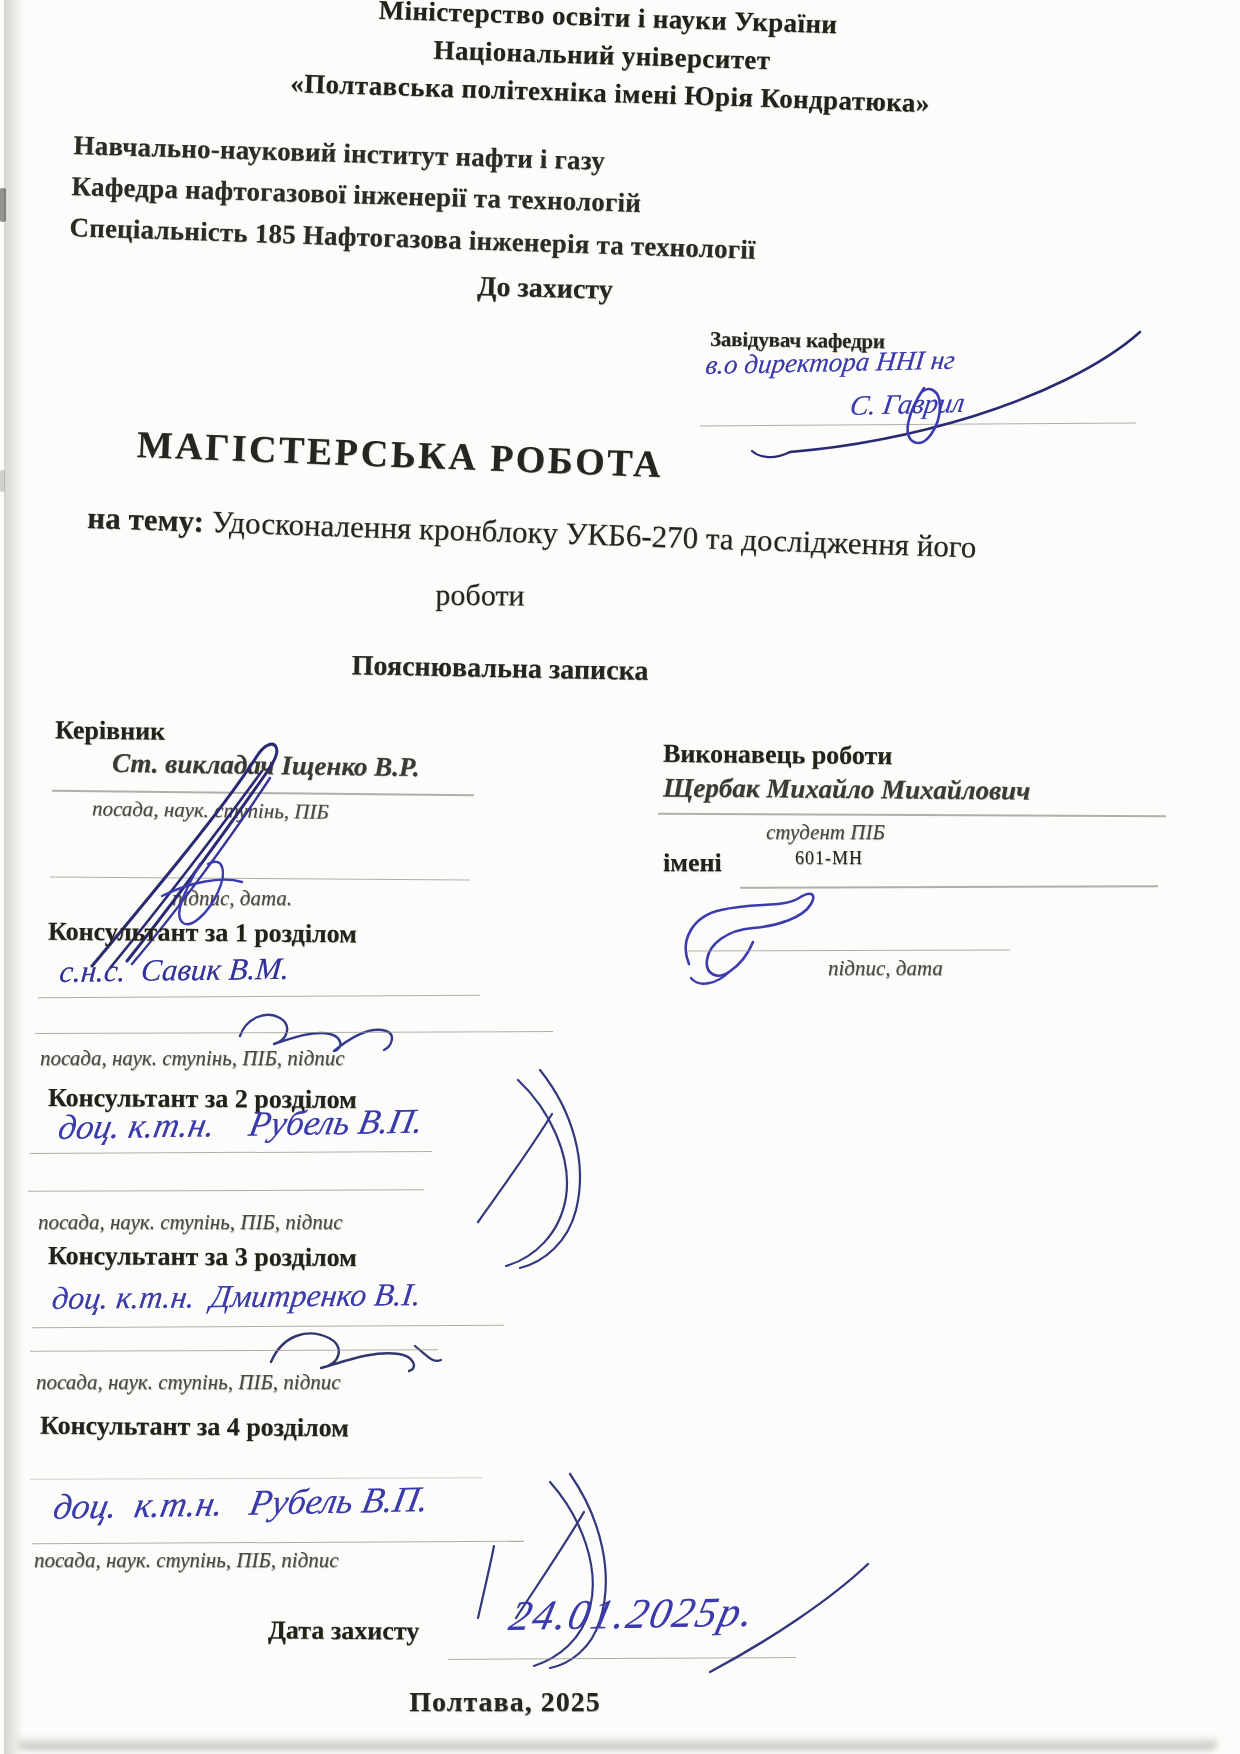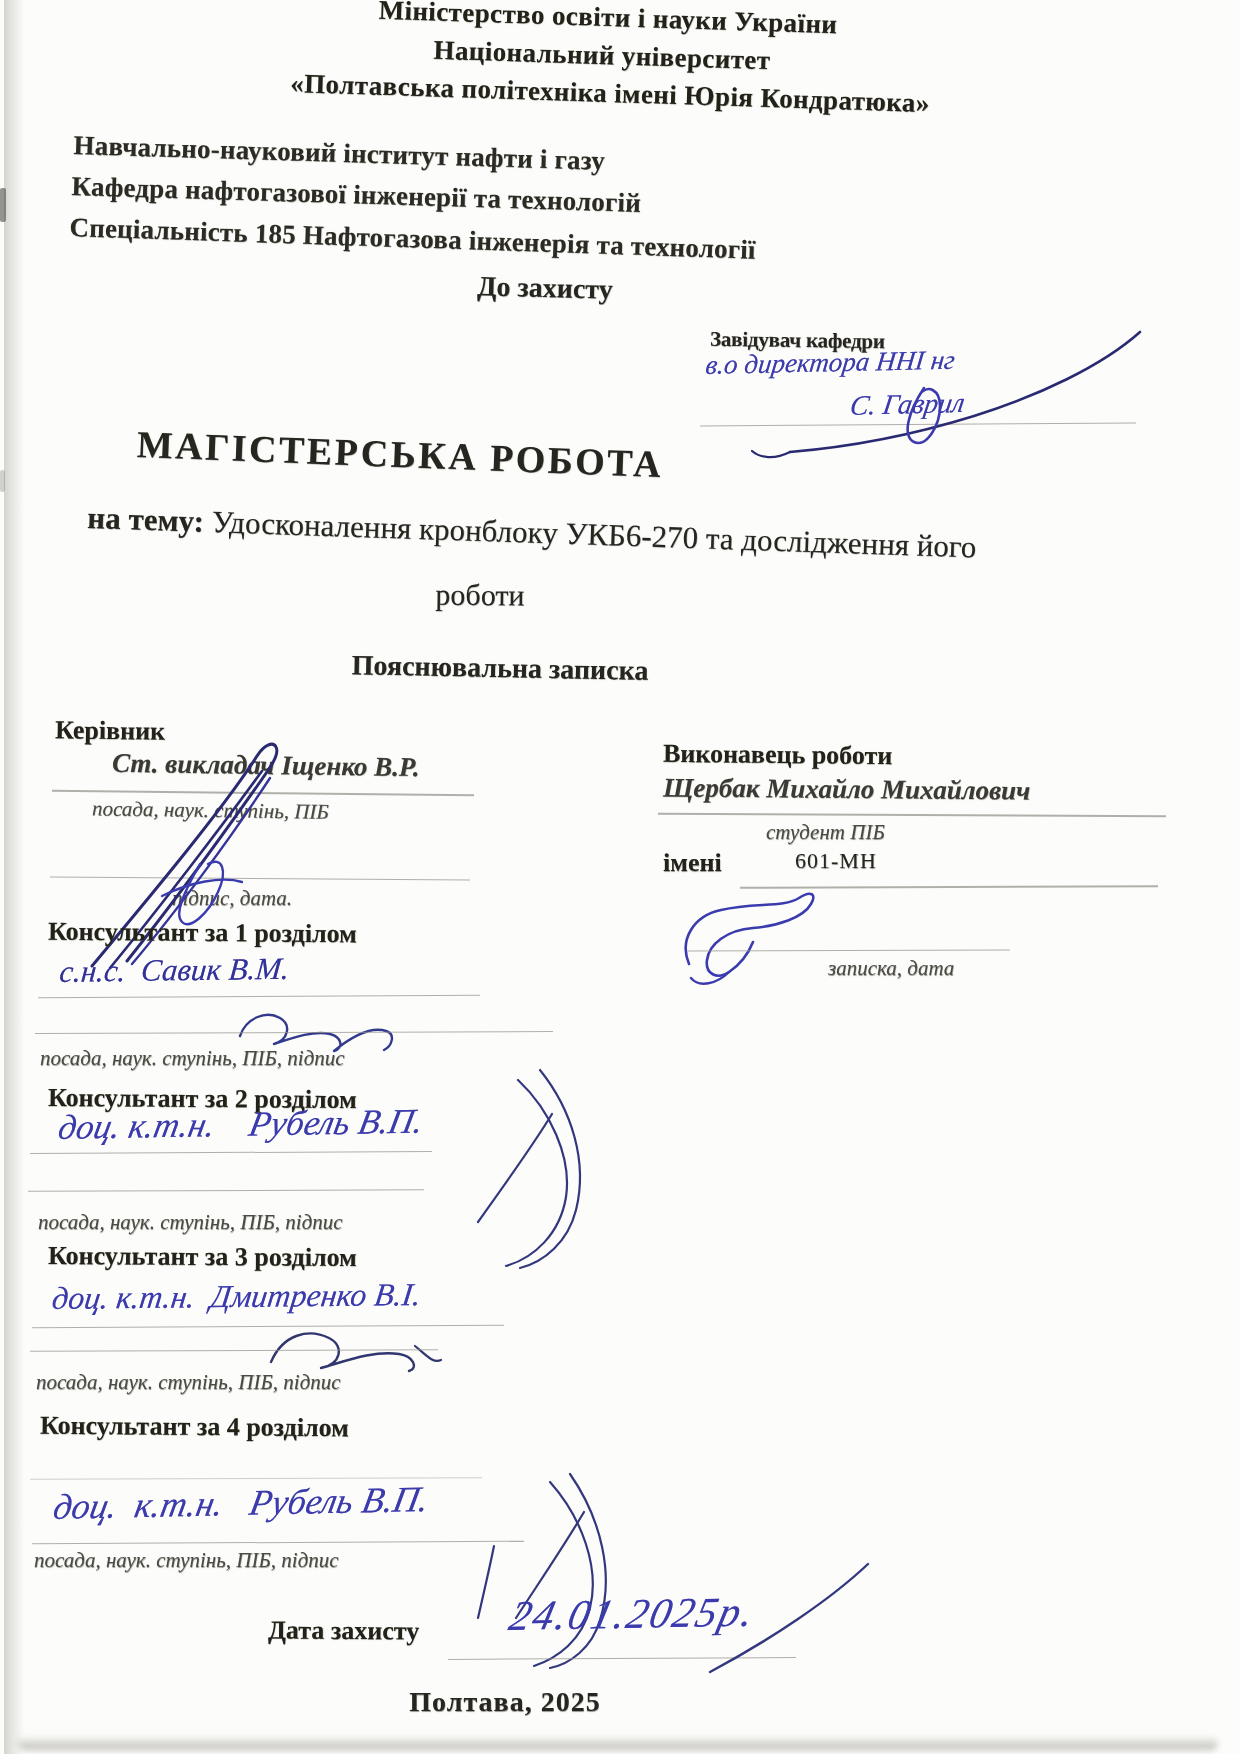--- a/index.html
+++ b/index.html
@@ -83,28 +83,28 @@
     <path d="M60,248 C105,195 160,120 198,62" stroke="#34349a" stroke-width="2.4"></path>
     <path d="M128,148 C112,176 102,198 110,206 C118,214 136,198 146,176 C156,154 150,140 136,148" stroke="#3b3bb0" stroke-width="2.4"></path>
     <path d="M90,180 C118,166 150,160 170,166" stroke="#3b3bb0" stroke-width="2.4"></path>
   </svg>
 
   <div class="abs lbl scan" style="left:663px; top:740px; transform:rotate(0.6deg);">Виконавець роботи</div>
   <div class="abs val scan" style="left:663px; top:774px; transform:rotate(0.5deg);">Щербак Михайло Михайлович</div>
   <div class="rule" style="left:658px; top:814px; width:508px; transform:rotate(0.3deg);"></div>
   <div class="abs cap scan" style="left:766px; top:820px;">студент  ПІБ</div>
   <div class="abs lbl scan" style="left:663px; top:848px;">імені</div>
-  <div class="abs scan" style="left:795px; top:848px; font-size:22px; letter-spacing:1px;">601-МН</div>
+  <div class="abs scan" style="left:795px; top:848px; font-size:18px; letter-spacing:1px;">601-МН</div>
   <div class="rule" style="left:740px; top:886px; width:418px; transform:rotate(-0.2deg);"></div>
   <svg class="sig" style="left:665px; top:868px;" width="175" height="125" viewBox="0 0 175 125">
     <path d="M24,96 C14,72 28,48 56,42 C90,34 118,40 134,30 C146,22 152,26 146,36 C138,50 112,58 88,60 C62,62 44,76 42,92 C40,106 52,112 64,104 C76,96 84,84 88,74" stroke="#3b3bb0" stroke-width="2.6"></path>
     <path d="M64,104 C52,116 34,120 26,110" stroke="#3b3bb0" stroke-width="2.4"></path>
   </svg>
   <div class="rule thin" style="left:688px; top:950px; width:322px; transform:rotate(-0.2deg);"></div>
-  <div class="abs cap scan" style="left:828px; top:956px;">записка, дата</div>
+  <div class="abs cap scan" style="left:828px; top:956px;">підпис, дата</div>
 
   <div class="abs lbl scan" style="left:48px; top:918px; transform:rotate(0.5deg);">Консультант за 1 розділом</div>
   <div class="abs hw hw-dark" style="left:58px; top:954px; font-size:31px; transform:rotate(-0.8deg) skewX(-6deg);">с.н.с.  Савик В.М.</div>
   <div class="rule thin" style="left:38px; top:996px; width:442px; transform:rotate(-0.3deg);"></div>
   <svg class="sig" style="left:228px; top:998px;" width="180" height="55" viewBox="0 0 180 55">
     <path d="M12,38 C18,20 38,12 52,20 C64,27 60,42 46,46 C64,40 86,32 102,36 C114,39 116,50 106,53 C122,40 142,28 158,33 C168,36 164,48 156,52" stroke="#333a8e" stroke-width="2.4"></path>
   </svg>
   <div class="rule thin" style="left:35px; top:1032px; width:518px; transform:rotate(-0.2deg);"></div>
   <div class="abs cap scan" style="left:40px; top:1046px;">посада, наук. ступінь, ПІБ, підпис</div>
 

